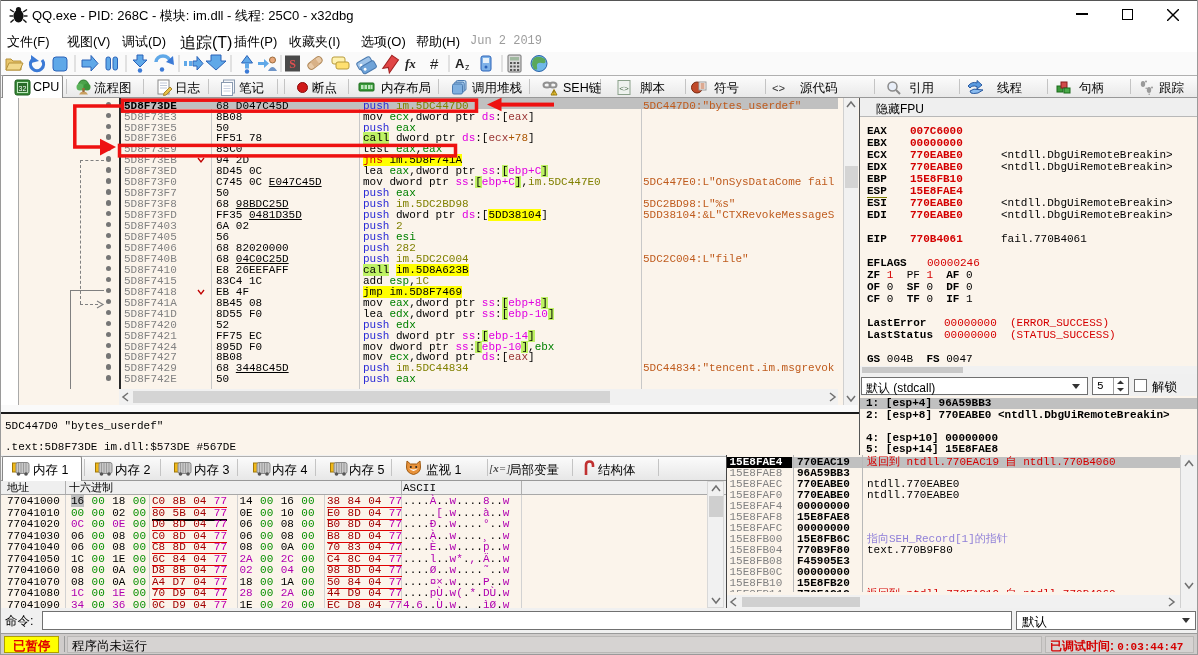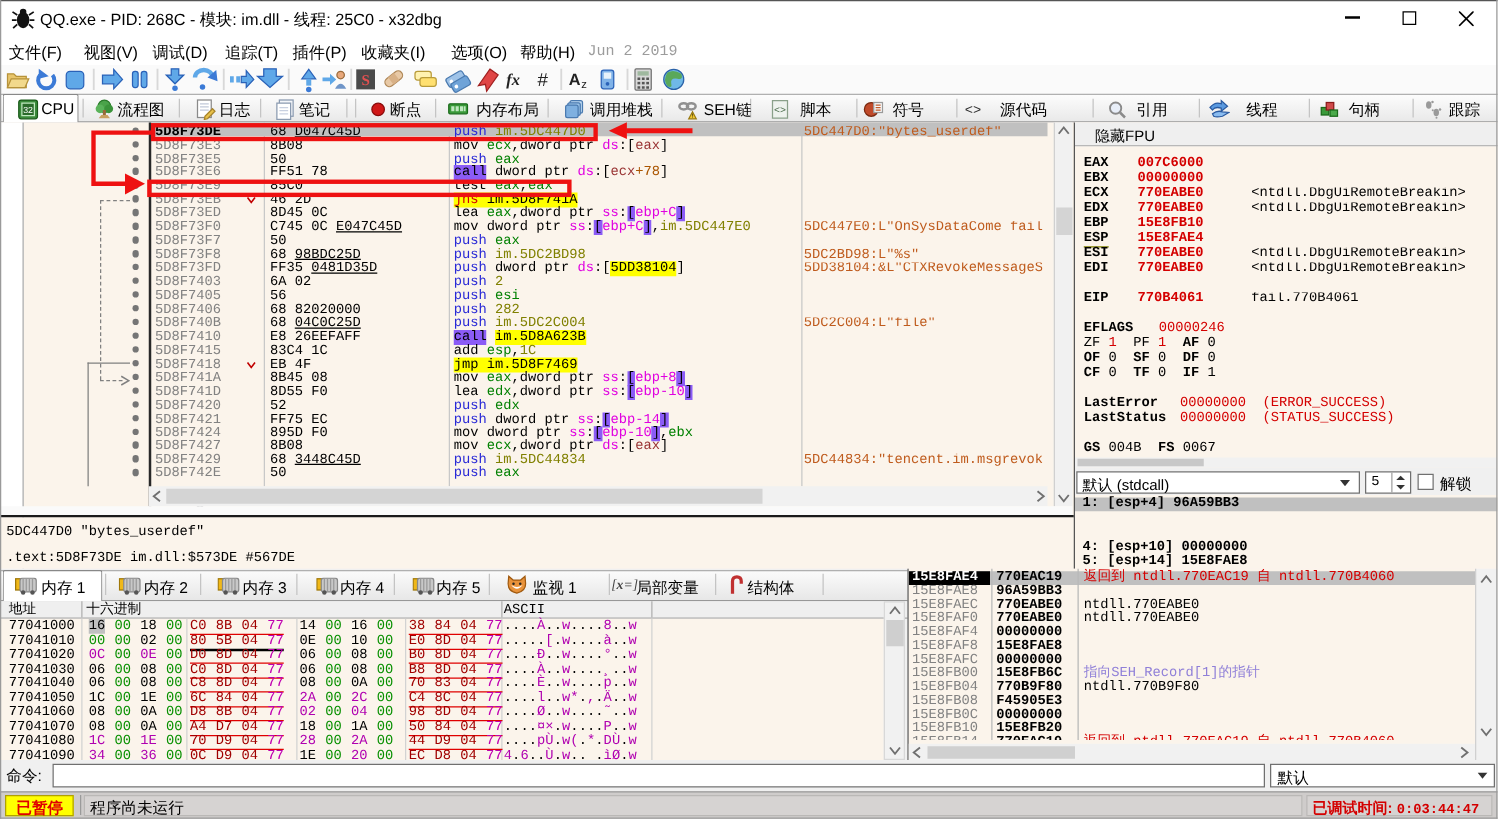--- a/index.html
+++ b/index.html
@@ -1,20 +1,20 @@
 <!DOCTYPE html>
 <html><head><meta charset="utf-8"><style>
 *{margin:0;padding:0;box-sizing:border-box}
 html,body{width:1198px;height:655px;overflow:hidden;background:#f0f0f0;
  font-family:"Liberation Sans",sans-serif;}
 .abs{position:absolute}
 .mono{font-family:"Liberation Mono",monospace;font-size:11px;line-height:11px;white-space:pre}
 .g{color:#008000}.ol{color:#808000}.mag{color:#e000e0}.mar{color:#993333}
 .num{color:#aa5500}.pb{color:#2929d6}
-.cyb{background:#8b5cf6}.ylb{background:#ffff00}
+.cyb{background:#bef264}.ylb{background:#ffff00}
 .cmt{color:#bf5b1d}
 </style></head><body>
 <div class="abs" style="left:0;top:0;width:1198px;height:28px;background:#fff;border-top:1px solid #555"></div>
 <svg class="abs" style="left:9px;top:6px" width="19" height="18" viewBox="0 0 19 18">
 <ellipse cx="9.5" cy="10" rx="5" ry="6.5" fill="#111"></ellipse>
 <circle cx="9.5" cy="3.5" r="2.6" fill="#111"></circle>
 <g stroke="#111" stroke-width="1.4">
 <line x1="4.8" y1="6" x2="1" y2="3.5"></line>
       <line x1="14.2" y1="6" x2="18" y2="3.5"></line>
 <line x1="4.3" y1="10" x2="0.5" y2="10"></line>
@@ -29,21 +29,21 @@
 <svg class="abs" style="left:1167px;top:9px" width="12" height="12">
     <g stroke="#000" stroke-width="1.4">
       <line x1="0" y1="0" x2="12" y2="12"></line>
       <line x1="12" y1="0" x2="0" y2="12"></line>
     </g>
   </svg>
 <div class="abs" style="left:0;top:28px;width:1198px;height:24px;background:#fff"></div>
 <div class="abs" style="left:7px;top:33px;font-size:13px;color:#000">文件(F)</div>
 <div class="abs" style="left:67px;top:33px;font-size:13px;color:#000">视图(V)</div>
 <div class="abs" style="left:122px;top:33px;font-size:13px;color:#000">调试(D)</div>
-<div class="abs" style="left:180px;top:33px;font-size:13px;color:#000">追踪(T)</div>
+<div class="abs" style="left:180px;top:33px;font-size:16px;color:#000">追踪(T)</div>
 <div class="abs" style="left:234px;top:33px;font-size:13px;color:#000">插件(P)</div>
 <div class="abs" style="left:289px;top:33px;font-size:13px;color:#000">收藏夹(I)</div>
 <div class="abs" style="left:361px;top:33px;font-size:13px;color:#000">选项(O)</div>
 <div class="abs" style="left:416px;top:33px;font-size:13px;color:#000">帮助(H)</div>
 <div class="abs" style="left:470px;top:34px;font-size:12px;color:#9c9c9c;font-family:'Liberation Mono',monospace">Jun 2 2019</div>
 <div class="abs" style="left:0;top:52px;width:1198px;height:23px;background:#fafafa"></div>
 <svg class="abs" style="left:0;top:52px" width="1198" height="23" viewBox="0 0 1198 23">
 <g transform="translate(5,3)">
       <path d="M1 4 L6 4 L8 6 L16 6 L16 15 L1 15 Z" fill="#e8c56b" stroke="#b6923a"></path>
       <path d="M1 15 L4 8 L18 8 L15 15 Z" fill="#f2d98c" stroke="#b6923a"></path>
@@ -266,21 +266,21 @@
 <div class="abs mono" style="left:124px;top:133.4px;color:#828282">5D8F73E6</div>
 <div class="abs mono" style="left:216px;top:133.4px;color:#000">FF51 78</div>
 <div class="abs mono" style="left:363px;top:133.4px;color:#000"><span class="cyb">call</span> dword ptr <span class="mag">ds</span>:[<span class="mar">ecx</span><span class="num">+78</span>]</div>
 <div class="abs mono" style="left:124px;top:144.4px;color:#828282">5D8F73E9</div>
 <div class="abs mono" style="left:216px;top:144.4px;color:#000">85C0</div>
 <div class="abs mono" style="left:363px;top:144.4px;color:#000">test <span class="g">eax</span>,<span class="g">eax</span></div>
 <div class="abs mono" style="left:124px;top:155.4px;color:#828282">5D8F73EB</div>
 <svg class="abs" style="left:197px;top:157.4px" width="8" height="7">
     <path d="M1 1 L4 5 L7 1" fill="none" stroke="#c00000" stroke-width="1.3"></path>
   </svg>
-<div class="abs mono" style="left:216px;top:155.4px;color:#000">46 2D</div>
+<div class="abs mono" style="left:216px;top:155.4px;color:#000">94 2D</div>
 <div class="abs mono" style="left:363px;top:155.4px;color:#000"><span class="ylb"><span style="color:#d10000">jns</span> im.5D8F741A</span></div>
 <div class="abs mono" style="left:124px;top:166.3px;color:#828282">5D8F73ED</div>
 <div class="abs mono" style="left:216px;top:166.3px;color:#000">8D45 0C</div>
 <div class="abs mono" style="left:363px;top:166.3px;color:#000">lea <span class="g">eax</span>,dword ptr <span class="mag">ss</span>:<span class="cyb">[</span><span class="mag">ebp+C</span><span class="cyb">]</span></div>
 <div class="abs mono" style="left:124px;top:177.2px;color:#828282">5D8F73F0</div>
 <div class="abs mono" style="left:216px;top:177.2px;color:#000">C745 0C <u>E047C45D</u></div>
 <div class="abs mono" style="left:363px;top:177.2px;color:#000">mov dword ptr <span class="mag">ss</span>:<span class="cyb">[</span><span class="mag">ebp+C</span><span class="cyb">]</span>,<span class="ol">im.5DC447E0</span></div>
 <div class="abs mono cmt" style="left:643px;top:177.2px;width:191px;overflow:hidden">5DC447E0:L"OnSysDataCome fail</div>
 <div class="abs mono" style="left:124px;top:188.2px;color:#828282">5D8F73F7</div>
 <div class="abs mono" style="left:216px;top:188.2px;color:#000">50</div>
@@ -423,48 +423,49 @@
 <div class="abs mono" style="left:910px;top:198px;color:#d40000;font-weight:bold">770EABE0</div>
 <div class="abs mono" style="left:1001px;top:198px;color:#000;width:197px;overflow:hidden">&lt;ntdll.DbgUiRemoteBreakin&gt;</div>
 <div class="abs mono" style="left:867px;top:210px;color:#000;font-weight:bold"><span style="">EDI</span></div>
 <div class="abs mono" style="left:910px;top:210px;color:#d40000;font-weight:bold">770EABE0</div>
 <div class="abs mono" style="left:1001px;top:210px;color:#000;width:197px;overflow:hidden">&lt;ntdll.DbgUiRemoteBreakin&gt;</div>
 <div class="abs mono" style="left:867px;top:234px;color:#000;font-weight:bold"><span style="">EIP</span></div>
 <div class="abs mono" style="left:910px;top:234px;color:#d40000;font-weight:bold">770B4061</div>
 <div class="abs mono" style="left:1001px;top:234px;color:#000;width:197px;overflow:hidden">fail.770B4061</div>
 <div class="abs mono" style="left:867px;top:258px;color:#000;font-weight:bold">EFLAGS</div>
 <div class="abs mono" style="left:927px;top:258px;color:#d40000">00000246</div>
-<div class="abs mono" style="left:867px;top:270px;color:#000"><span style="font-weight:normal">ZF</span> <span style="color:#d40000">1</span>  <span style="font-weight:normal">PF</span> <span style="color:#d40000">1</span>  <span style="font-weight:bold">AF</span> <span style="color:#000">0</span></div>
+<div class="abs mono" style="left:867px;top:270px;color:#000"><span style="font-weight:bold">ZF</span> <span style="color:#d40000">1</span>  <span style="font-weight:normal">PF</span> <span style="color:#d40000">1</span>  <span style="font-weight:bold">AF</span> <span style="color:#000">0</span></div>
 <div class="abs mono" style="left:867px;top:282px;color:#000"><span style="font-weight:bold">OF</span> <span style="color:#000">0</span>  <span style="font-weight:bold">SF</span> <span style="color:#000">0</span>  <span style="font-weight:bold">DF</span> <span style="color:#000">0</span></div>
 <div class="abs mono" style="left:867px;top:294px;color:#000"><span style="font-weight:bold">CF</span> <span style="color:#000">0</span>  <span style="font-weight:bold">TF</span> <span style="color:#000">0</span>  <span style="font-weight:bold">IF</span> <span style="color:#000">1</span></div>
 <div class="abs mono" style="left:867px;top:318px;color:#000;font-weight:bold">LastError</div>
 <div class="abs mono" style="left:944px;top:318px;color:#d40000">00000000  (ERROR_SUCCESS)</div>
 <div class="abs mono" style="left:867px;top:330px;color:#000;font-weight:bold">LastStatus</div>
 <div class="abs mono" style="left:944px;top:330px;color:#d40000">00000000  (STATUS_SUCCESS)</div>
-<div class="abs mono" style="left:867px;top:354px;color:#000;font-weight:bold">GS <span style="font-weight:normal">004B</span>  FS <span style="font-weight:normal">0067</span></div>
+<div class="abs mono" style="left:867px;top:354px;color:#000;font-weight:bold">GS <span style="font-weight:normal">004B</span>  FS <span style="font-weight:normal">0047</span></div>
 <div class="abs" style="left:860px;top:366px;width:338px;height:8px;background:#f1f1f1"></div>
 <div class="abs" style="left:862px;top:367px;width:101px;height:6px;background:#c8c8c8"></div>
 <div class="abs" style="left:860px;top:374px;width:338px;height:22px;background:#f0f0f0"></div>
 <div class="abs" style="left:861px;top:377px;width:227px;height:18px;background:#fff;border:1px solid #707070"></div>
 <div class="abs" style="left:866px;top:380px;font-size:12px;color:#000">默认 (stdcall)</div>
 <svg class="abs" style="left:1072px;top:384px" width="9" height="6">
     <path d="M0 0 L8 0 L4 5 Z" fill="#333"></path>
   </svg>
 <div class="abs" style="left:1092px;top:377px;width:37px;height:18px;background:#fff;border:1px solid #707070"></div>
 <div class="abs mono" style="left:1097px;top:381px;color:#000">5</div>
 <div class="abs" style="left:1113px;top:378px;width:15px;height:16px;border-left:1px solid #a0a0a0"></div>
 <svg class="abs" style="left:1116px;top:380px" width="9" height="12">
     <path d="M1 4 L4.5 0.5 L8 4 Z" fill="#333"></path>
     <path d="M1 8 L4.5 11.5 L8 8 Z" fill="#333"></path>
   </svg>
 <div class="abs" style="left:1134px;top:379px;width:13px;height:13px;background:#fff;border:1px solid #707070"></div>
 <div class="abs" style="left:1152px;top:379px;font-size:12.5px;color:#000">解锁</div>
 <div class="abs" style="left:860px;top:396.5px;width:338px;height:58.5px;background:#fbf4eb;overflow:hidden">
 <div class="abs" style="left:0;top:1.2px;width:338px;height:11.6px;background:#c0c0c0"></div>
 <div class="abs mono" style="left:6px;top:1.5px;color:#000;font-weight:bold">1: [esp+4] 96A59BB3</div>
+<div class="abs mono" style="left:6px;top:13.1px;color:#000;font-weight:bold">2: [esp+8] 770EABE0 &lt;ntdll.DbgUiRemoteBreakin&gt;</div>
 <div class="abs mono" style="left:6px;top:36.3px;color:#000;font-weight:bold">4: [esp+10] 00000000</div>
 <div class="abs mono" style="left:6px;top:47.9px;color:#000;font-weight:bold">5: [esp+14] 15E8FAE8</div>
 </div>
 <div class="abs" style="left:0;top:455px;width:726px;height:153px;background:#f0f0f0"></div>
 <div class="abs" style="left:0;top:455.5px;width:726px;height:25px;background:linear-gradient(#fbfbfb,#e7e7e7);border-top:1px solid #b0b0b0;border-bottom:1px solid #989898"></div>
 <div class="abs" style="left:83.5px;top:459px;width:1px;height:17px;background:#c4c4c4"></div>
 <div class="abs" style="left:159.5px;top:459px;width:1px;height:17px;background:#c4c4c4"></div>
 <div class="abs" style="left:237.2px;top:459px;width:1px;height:17px;background:#c4c4c4"></div>
 <div class="abs" style="left:314.7px;top:459px;width:1px;height:17px;background:#c4c4c4"></div>
 <div class="abs" style="left:390.5px;top:459px;width:1px;height:17px;background:#c4c4c4"></div>
@@ -652,21 +653,21 @@
 <div class="abs mono" style="left:70px;top:45.5px;color:#000;font-weight:bold">00000000</div>
 <div class="abs mono" style="left:2.5px;top:56.5px;color:#828282">15E8FAF8</div>
 <div class="abs mono" style="left:70px;top:56.5px;color:#000;font-weight:bold">15E8FAE8</div>
 <div class="abs mono" style="left:2.5px;top:67.5px;color:#828282">15E8FAFC</div>
 <div class="abs mono" style="left:70px;top:67.5px;color:#000;font-weight:bold">00000000</div>
 <div class="abs mono" style="left:2.5px;top:78.5px;color:#828282">15E8FB00</div>
 <div class="abs mono" style="left:70px;top:78.5px;color:#000;font-weight:bold">15E8FB6C</div>
 <div class="abs mono" style="left:140px;top:78.5px;color:#8f7fd8">指向SEH_Record[1]的指针</div>
 <div class="abs mono" style="left:2.5px;top:89.5px;color:#828282">15E8FB04</div>
 <div class="abs mono" style="left:70px;top:89.5px;color:#000;font-weight:bold">770B9F80</div>
-<div class="abs mono" style="left:140px;top:89.5px;color:#000">ntdll.770B9F80</div>
+<div class="abs mono" style="left:140px;top:89.5px;color:#000">text.770B9F80</div>
 <div class="abs mono" style="left:2.5px;top:100.5px;color:#828282">15E8FB08</div>
 <div class="abs mono" style="left:70px;top:100.5px;color:#000;font-weight:bold">F45905E3</div>
 <div class="abs mono" style="left:2.5px;top:111.5px;color:#828282">15E8FB0C</div>
 <div class="abs mono" style="left:70px;top:111.5px;color:#000;font-weight:bold">00000000</div>
 <div class="abs mono" style="left:2.5px;top:122.5px;color:#828282">15E8FB10</div>
 <div class="abs mono" style="left:70px;top:122.5px;color:#000;font-weight:bold">15E8FB20</div>
 <div class="abs mono" style="left:2.5px;top:133.5px;color:#828282">15E8FB14</div>
 <div class="abs mono" style="left:70px;top:133.5px;color:#000;font-weight:bold">770EAC19</div>
 <div class="abs mono" style="left:140px;top:133.5px;color:#d40000">返回到 ntdll.770EAC19 自 ntdll.770B4060</div>
 </div>

